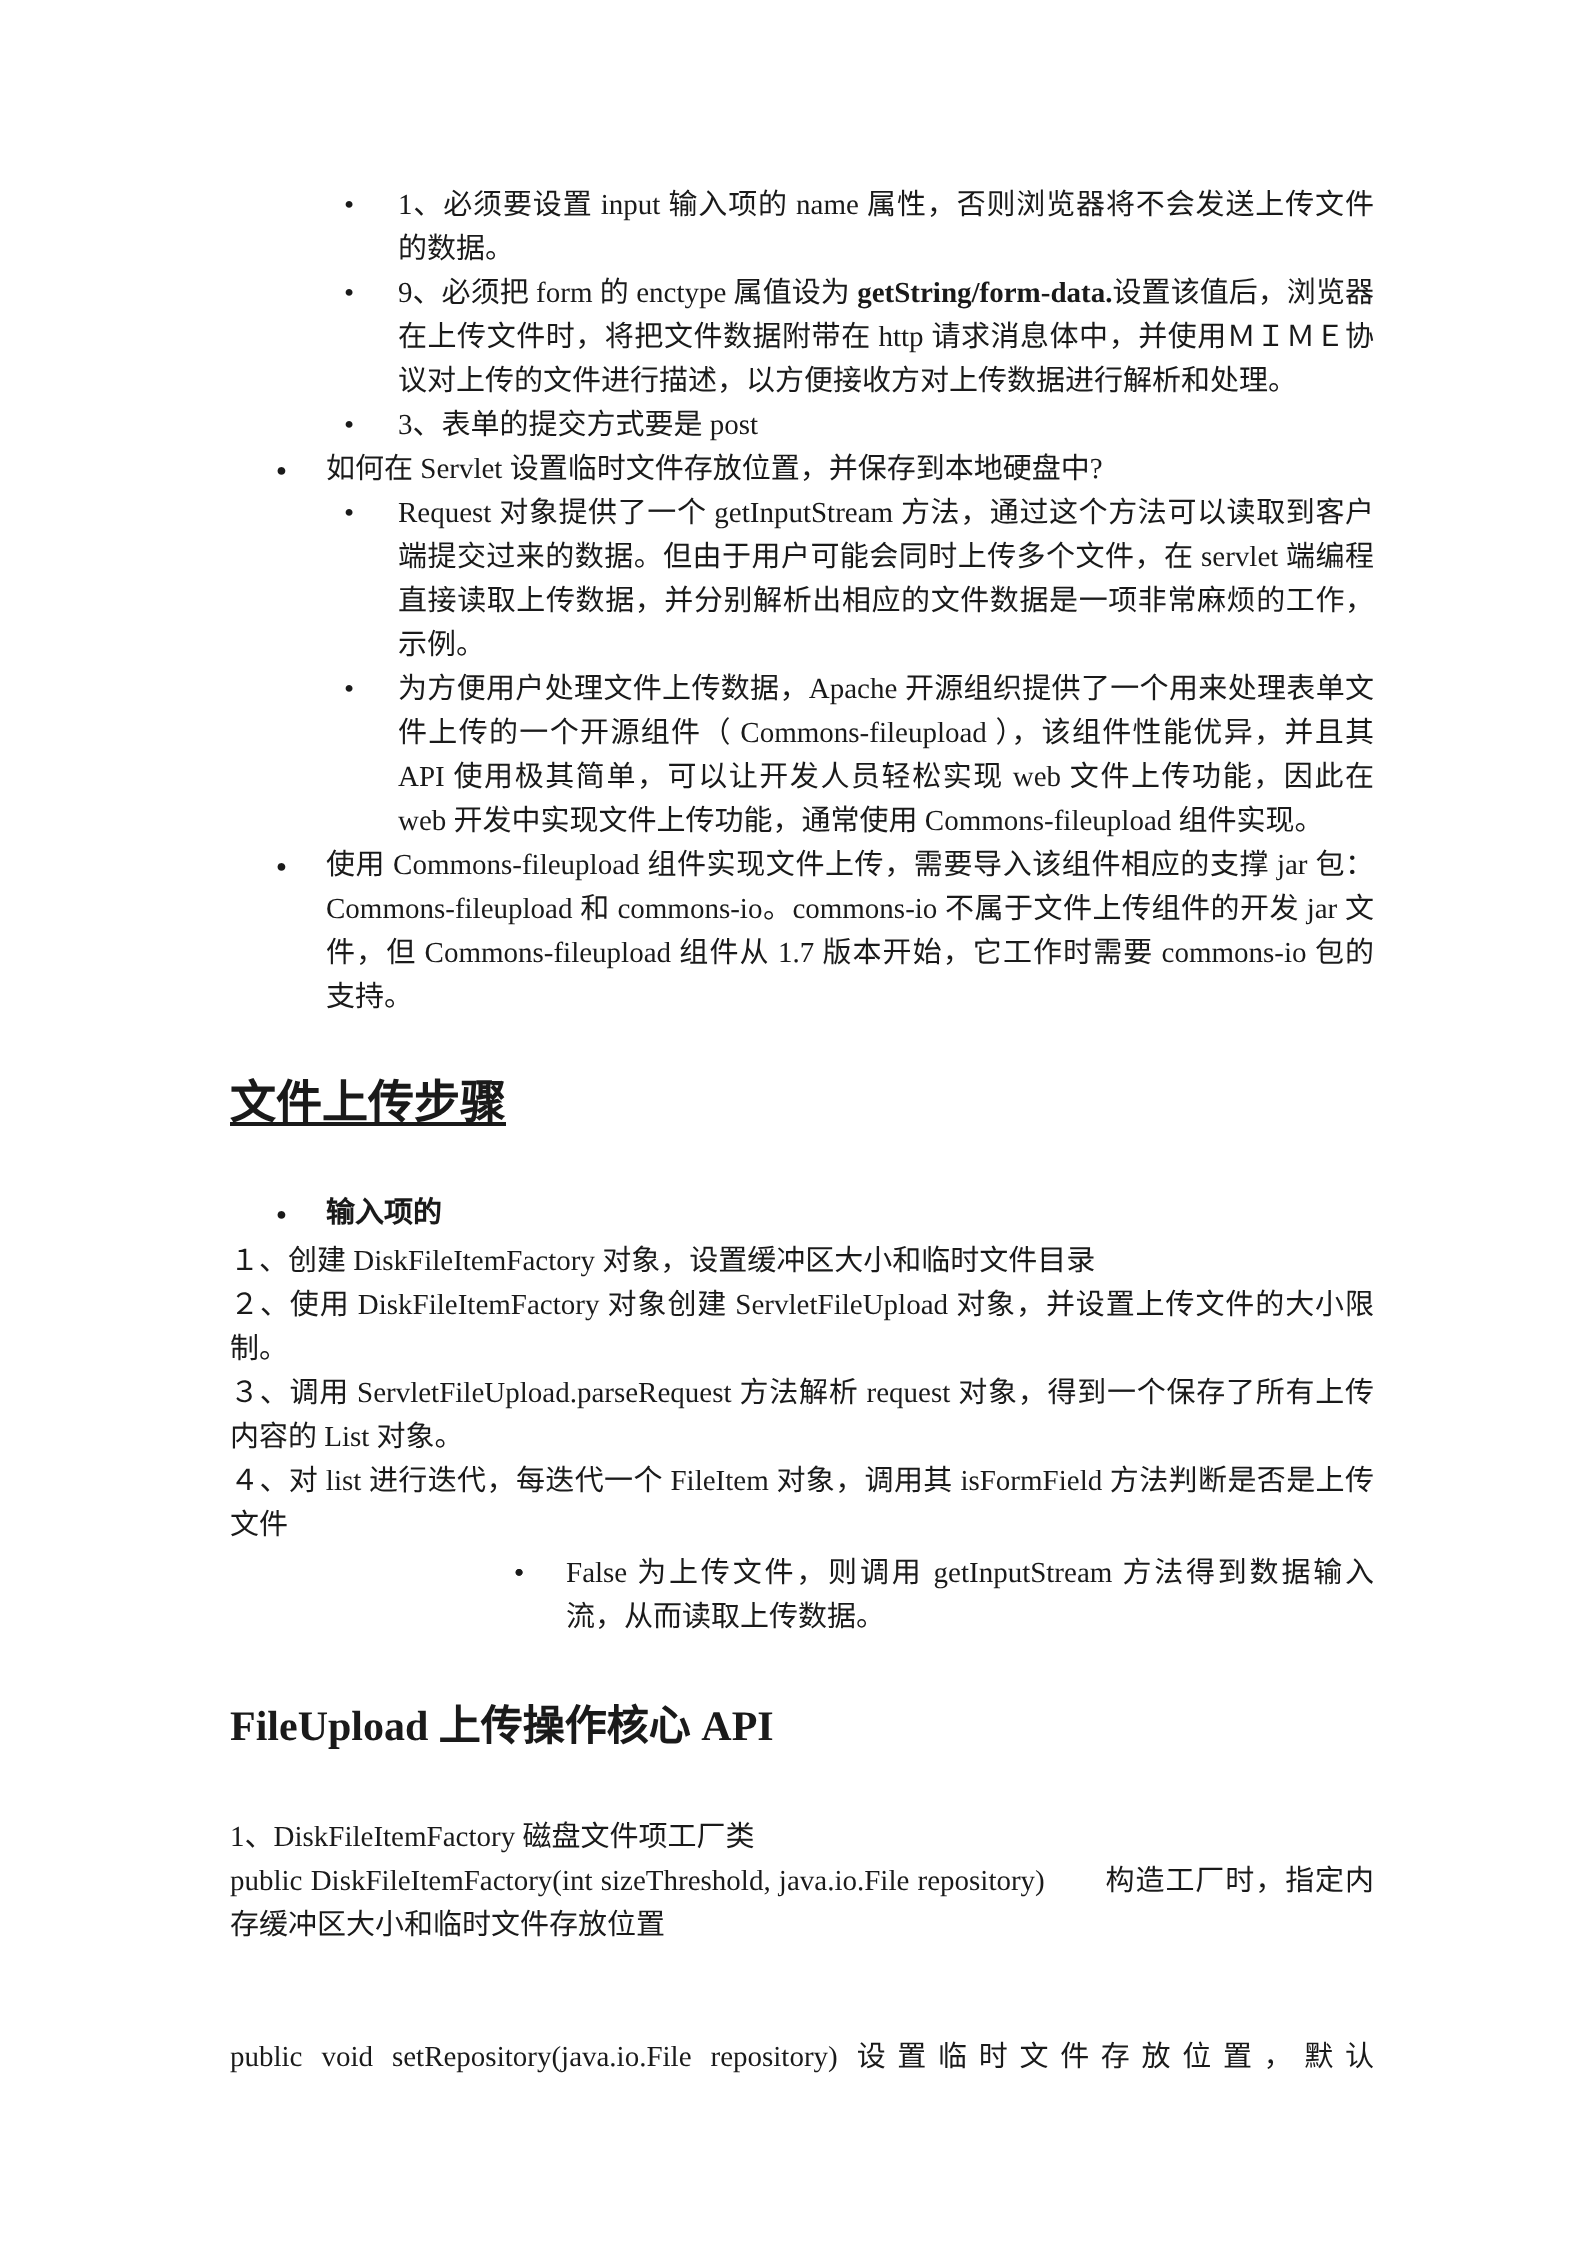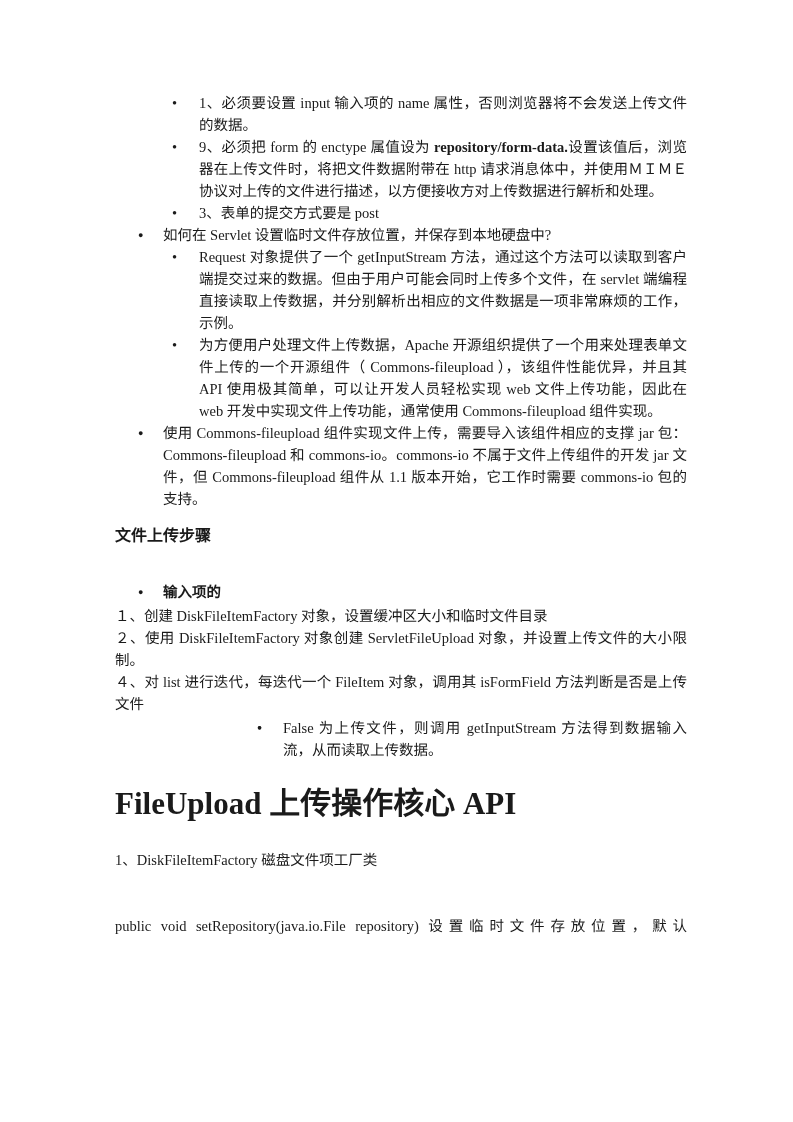--- a/index.html
+++ b/index.html
@@ -11,43 +11,43 @@
     color:#1a1a1a;font-size:14.5px;line-height:22px;
   }
   .para,.li{text-align:justify;}
   .li{position:relative;}
   .lvl1{padding-left:48px;}
   .lvl1>.marker{position:absolute;left:23px;top:0;font-size:9px;line-height:22px;}
   .lvl2{padding-left:84px;}
   .lvl2>.marker{position:absolute;left:57px;top:0;line-height:22px;}
   .lvl3{padding-left:168px;}
   .lvl3>.marker{position:absolute;left:142px;top:0;line-height:22px;}
-  .h1{font-size:16px;line-height:30px;font-weight:bold;margin:11px 0 30px;
-      font-family:"Liberation Sans","DejaVu Sans",sans-serif;}
-  .h2{font-size:31px;line-height:30px;font-weight:bold;margin:28px 0 30px;
+  .h1{font-size:23px;line-height:30px;font-weight:bold;margin:26px 0 30px;
+      font-family:"Liberation Sans","DejaVu Sans",sans-serif;text-decoration:underline;}
+  .h2{font-size:21px;line-height:30px;font-weight:bold;margin:28px 0 30px;
       font-family:"Liberation Serif","DejaVu Serif",serif;}
   .bold{font-weight:bold;}
   .steps-label-row{font-weight:bold;margin-bottom:2px;}
   .sublist{margin-top:2px;}
   .spacer{height:22px;}
   .stretch{text-align:justify;text-align-last:justify;}
 </style>
 </head>
 <body>
 
 <div class="page">
 
   <div class="li lvl2">
     <span class="marker">•</span>
     <span>1、必须要设置 input 输入项的 name 属性，否则浏览器将不会发送上传文件的数据。</span>
   </div>
 
   <div class="li lvl2">
     <span class="marker">•</span>
-    <span>9、必须把 form 的 enctype 属值设为 </span><b class="bold">repository/form-data.</b><span>设置该值后，浏览器在上传文件时，将把文件数据附带在 http 请求消息体中，并使用ＭＩＭＥ协议对上传的文件进行描述，以方便接收方对上传数据进行解析和处理。</span>
+    <span>9、必须把 form 的 enctype 属值设为 </span><b class="bold">getString/form-data.</b><span>设置该值后，浏览器在上传文件时，将把文件数据附带在 http 请求消息体中，并使用ＭＩＭＥ协议对上传的文件进行描述，以方便接收方对上传数据进行解析和处理。</span>
   </div>
 
   <div class="li lvl2">
     <span class="marker">•</span>
     <span>3、表单的提交方式要是 post</span>
   </div>
 
   <div class="li lvl1">
     <span class="marker">●</span>
     <span>如何在 Servlet 设置临时文件存放位置，并保存到本地硬盘中?</span>
@@ -58,47 +58,49 @@
     <span>Request 对象提供了一个 getInputStream 方法，通过这个方法可以读取到客户端提交过来的数据。但由于用户可能会同时上传多个文件，在 servlet 端编程直接读取上传数据，并分别解析出相应的文件数据是一项非常麻烦的工作，示例。</span>
   </div>
 
   <div class="li lvl2">
     <span class="marker">•</span>
     <span>为方便用户处理文件上传数据，Apache 开源组织提供了一个用来处理表单文件上传的一个开源组件（ Commons-fileupload ），该组件性能优异，并且其 API 使用极其简单，可以让开发人员轻松实现 web 文件上传功能，因此在 web 开发中实现文件上传功能，通常使用 Commons-fileupload 组件实现。</span>
   </div>
 
   <div class="li lvl1">
     <span class="marker">●</span>
-    <span>使用 Commons-fileupload 组件实现文件上传，需要导入该组件相应的支撑 jar 包：Commons-fileupload 和 commons-io。commons-io 不属于文件上传组件的开发 jar 文件，但 Commons-fileupload 组件从 1.1 版本开始，它工作时需要 commons-io 包的支持。</span>
+    <span>使用 Commons-fileupload 组件实现文件上传，需要导入该组件相应的支撑 jar 包：Commons-fileupload 和 commons-io。commons-io 不属于文件上传组件的开发 jar 文件，但 Commons-fileupload 组件从 1.7 版本开始，它工作时需要 commons-io 包的支持。</span>
   </div>
 
   <div class="h1">文件上传步骤</div>
 
   <div class="li lvl1 steps-label-row">
     <span class="marker">●</span>
     <span>输入项的</span>
   </div>
 
   <div class="para">１、创建 DiskFileItemFactory 对象，设置缓冲区大小和临时文件目录</div>
   <div class="para">２、使用 DiskFileItemFactory 对象创建 ServletFileUpload 对象，并设置上传文件的大小限制。</div>
+  <div class="para">３、调用 ServletFileUpload.parseRequest 方法解析 request 对象，得到一个保存了所有上传内容的 List 对象。</div>
   <div class="para">４、对 list 进行迭代，每迭代一个 FileItem 对象，调用其 isFormField 方法判断是否是上传文件</div>
 
   <div class="sublist">
     <div class="li lvl3">
       <span class="marker">•</span>
     </div>
     <div class="li lvl3">
       <span class="marker">•</span>
       <span>False 为上传文件，则调用 getInputStream 方法得到数据输入流，从而读取上传数据。</span>
     </div>
   </div>
 
   <div class="h2">FileUpload 上传操作核心 API</div>
 
   <div class="para">1、DiskFileItemFactory  磁盘文件项工厂类</div>
+  <div class="para">public DiskFileItemFactory(int sizeThreshold, java.io.File repository)　　构造工厂时，指定内存缓冲区大小和临时文件存放位置</div>
 
   <div class="spacer"></div>
 
 
   <div class="spacer"></div>
 
   <div class="para stretch">public void setRepository(java.io.File repository) 设置临时文件存放位置，默认</div>
 
 </div>
 

